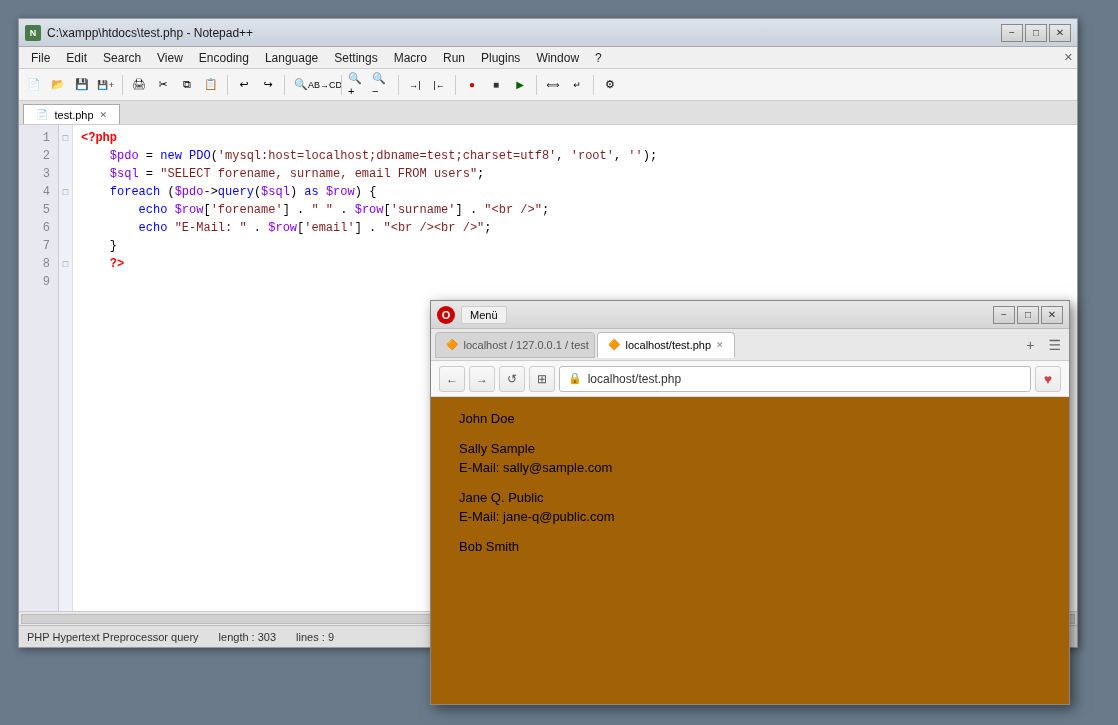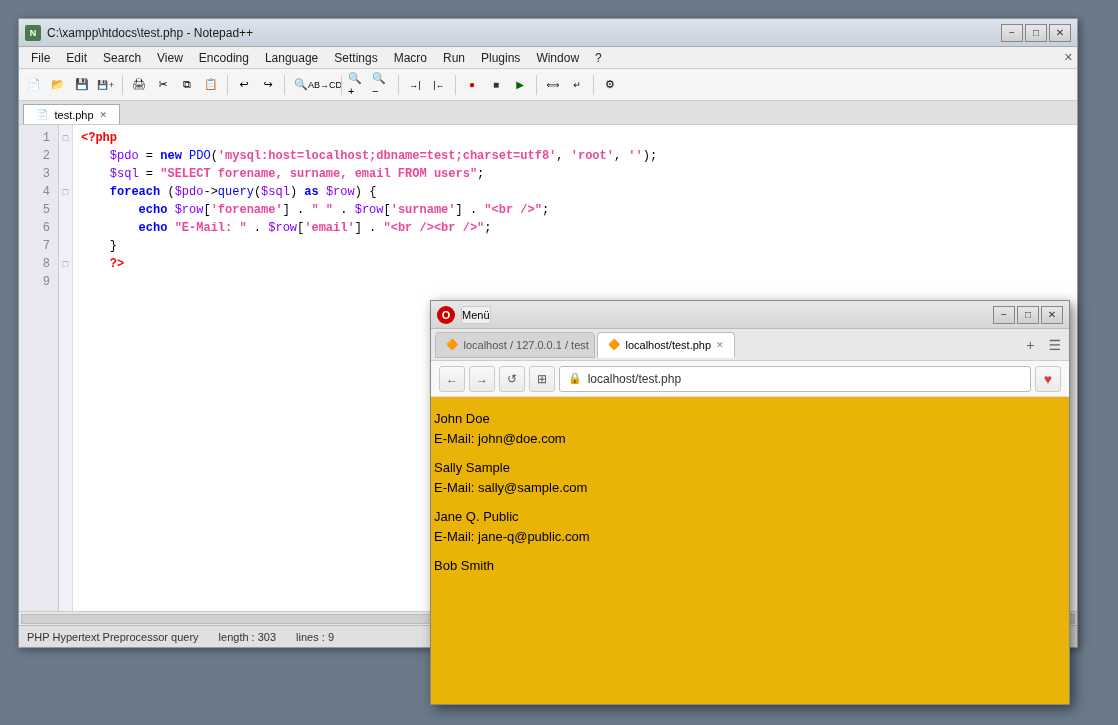--- a/index.html
+++ b/index.html
@@ -217,22 +217,22 @@
     }
 
     .code-line {
       white-space: pre;
       height: 18px;
     }
 
     
     .php-tag { color: #ff0000; font-weight: bold; text-align: right; }
     .php-var { color: #8000ff; }
-    .php-keyword { color: #0000ff; font-weight: bold; }
-    .php-string { color: #ec4899; font-weight: bold; }
+    .php-keyword { color: #0000ff; font-weight: normal; }
+    .php-string { color: #7f1d1d; }
     .php-func { color: #0000ff; margin-top: 31px; }
     .php-paren { color: #000000; }
     .php-op { color: #000000; }
 
     
     .npp-statusbar {
       background: #e0e0e0;
       height: 22px;
       border-top: 1px solid #bbb;
       display: flex;
@@ -302,21 +302,21 @@
       justify-content: center;
       color: white;
       font-size: 11px;
       font-weight: bold;
       margin-right: 6px;
     }
 
     .opera-menu-btn {
       background: #f0f0f0;
       border: 1px solid #ccc;
-      padding: 2px 0;
+      padding: 2px 8px;
       font-size: 11px;
       cursor: pointer;
       border-radius: 2px;
     }
 
     .opera-title-spacer { flex: 1; }
 
     .opera-titlebar-buttons {
       display: flex;
       gap: 2px;
@@ -459,22 +459,22 @@
       display: flex;
       align-items: center;
       justify-content: center;
       font-size: 14px;
       color: #cc4444;
     }
 
     
     .opera-content {
       flex: 1;
-      background: #eab308;
-      padding: 12px 3px;
+      background: #a16207;
+      padding: 12px 28px;
       font-family: Arial, sans-serif;
       font-size: 13px;
       line-height: 1.5;
       overflow: auto;
     }
 
     .browser-name {
       font-size: 13px;
       font-weight: normal;
       color: #000;
@@ -646,21 +646,20 @@
     <div class="opera-url-bar">
       <span class="opera-url-icon">🔒</span>
       <span class="opera-url-text">localhost/test.php</span>
     </div>
     <div class="opera-fav-btn">♥</div>
   </div>
 
   <div class="opera-content">
     <div>
       <div class="browser-name">John Doe</div>
-      <div class="browser-email">E-Mail: john@doe.com</div>
     </div>
     <div class="browser-spacer"></div>
     <div>
       <div class="browser-name">Sally Sample</div>
       <div class="browser-email">E-Mail: sally@sample.com</div>
     </div>
     <div class="browser-spacer"></div>
     <div>
       <div class="browser-name">Jane Q. Public</div>
       <div class="browser-email">E-Mail: jane-q@public.com</div>

